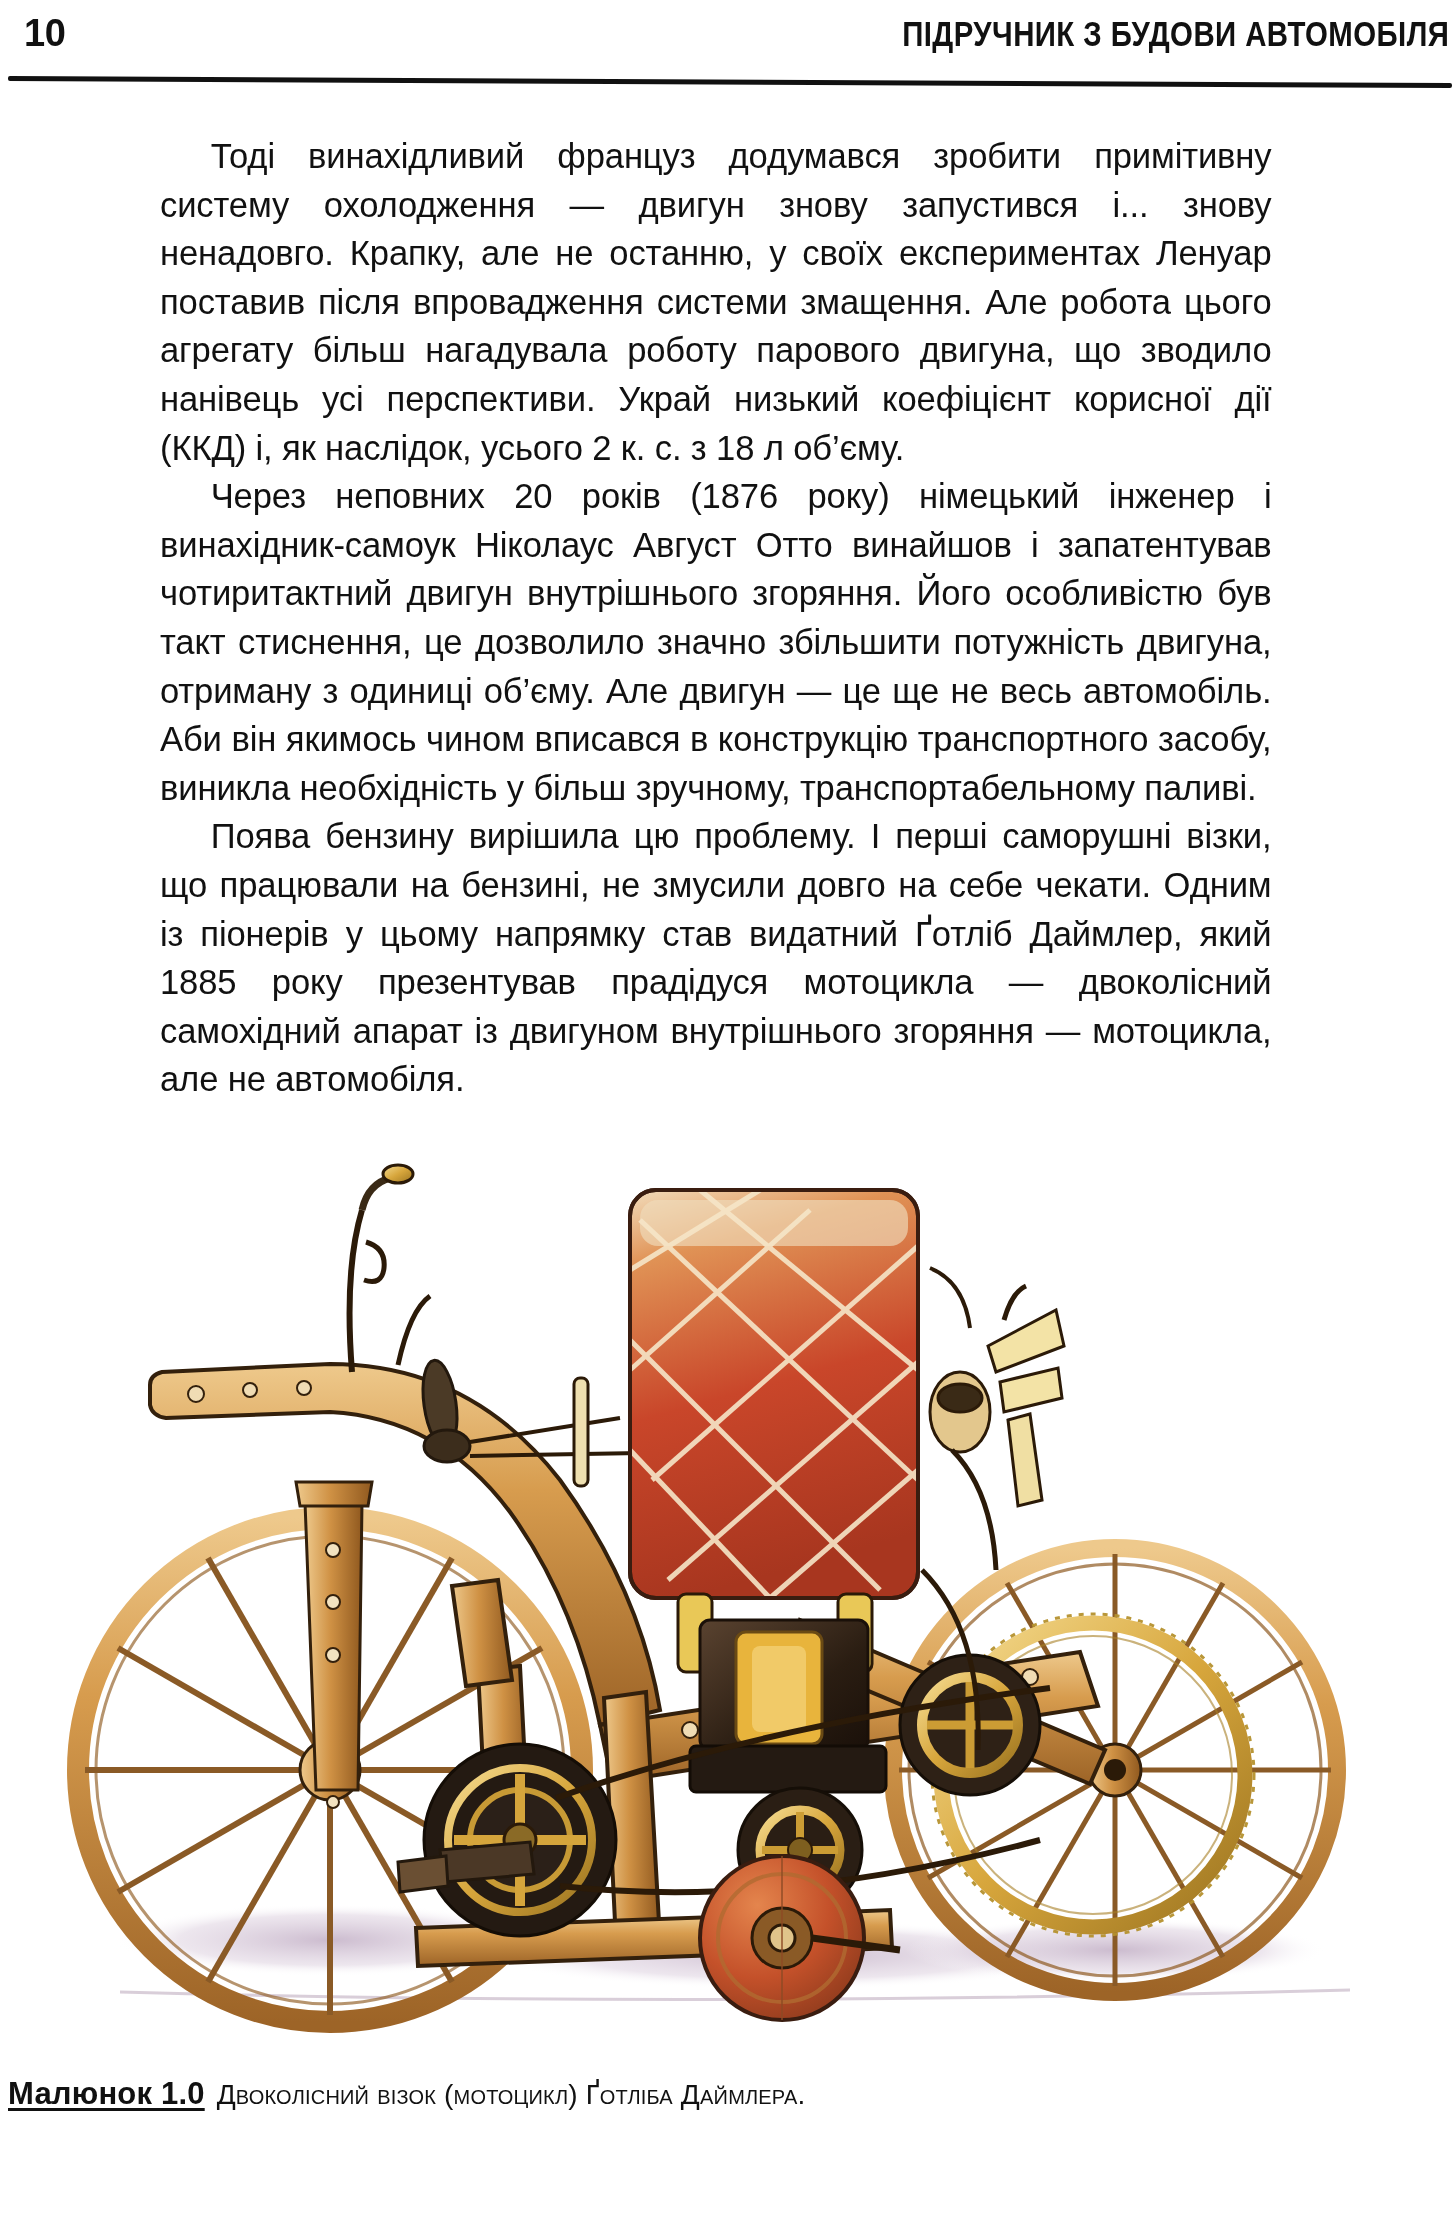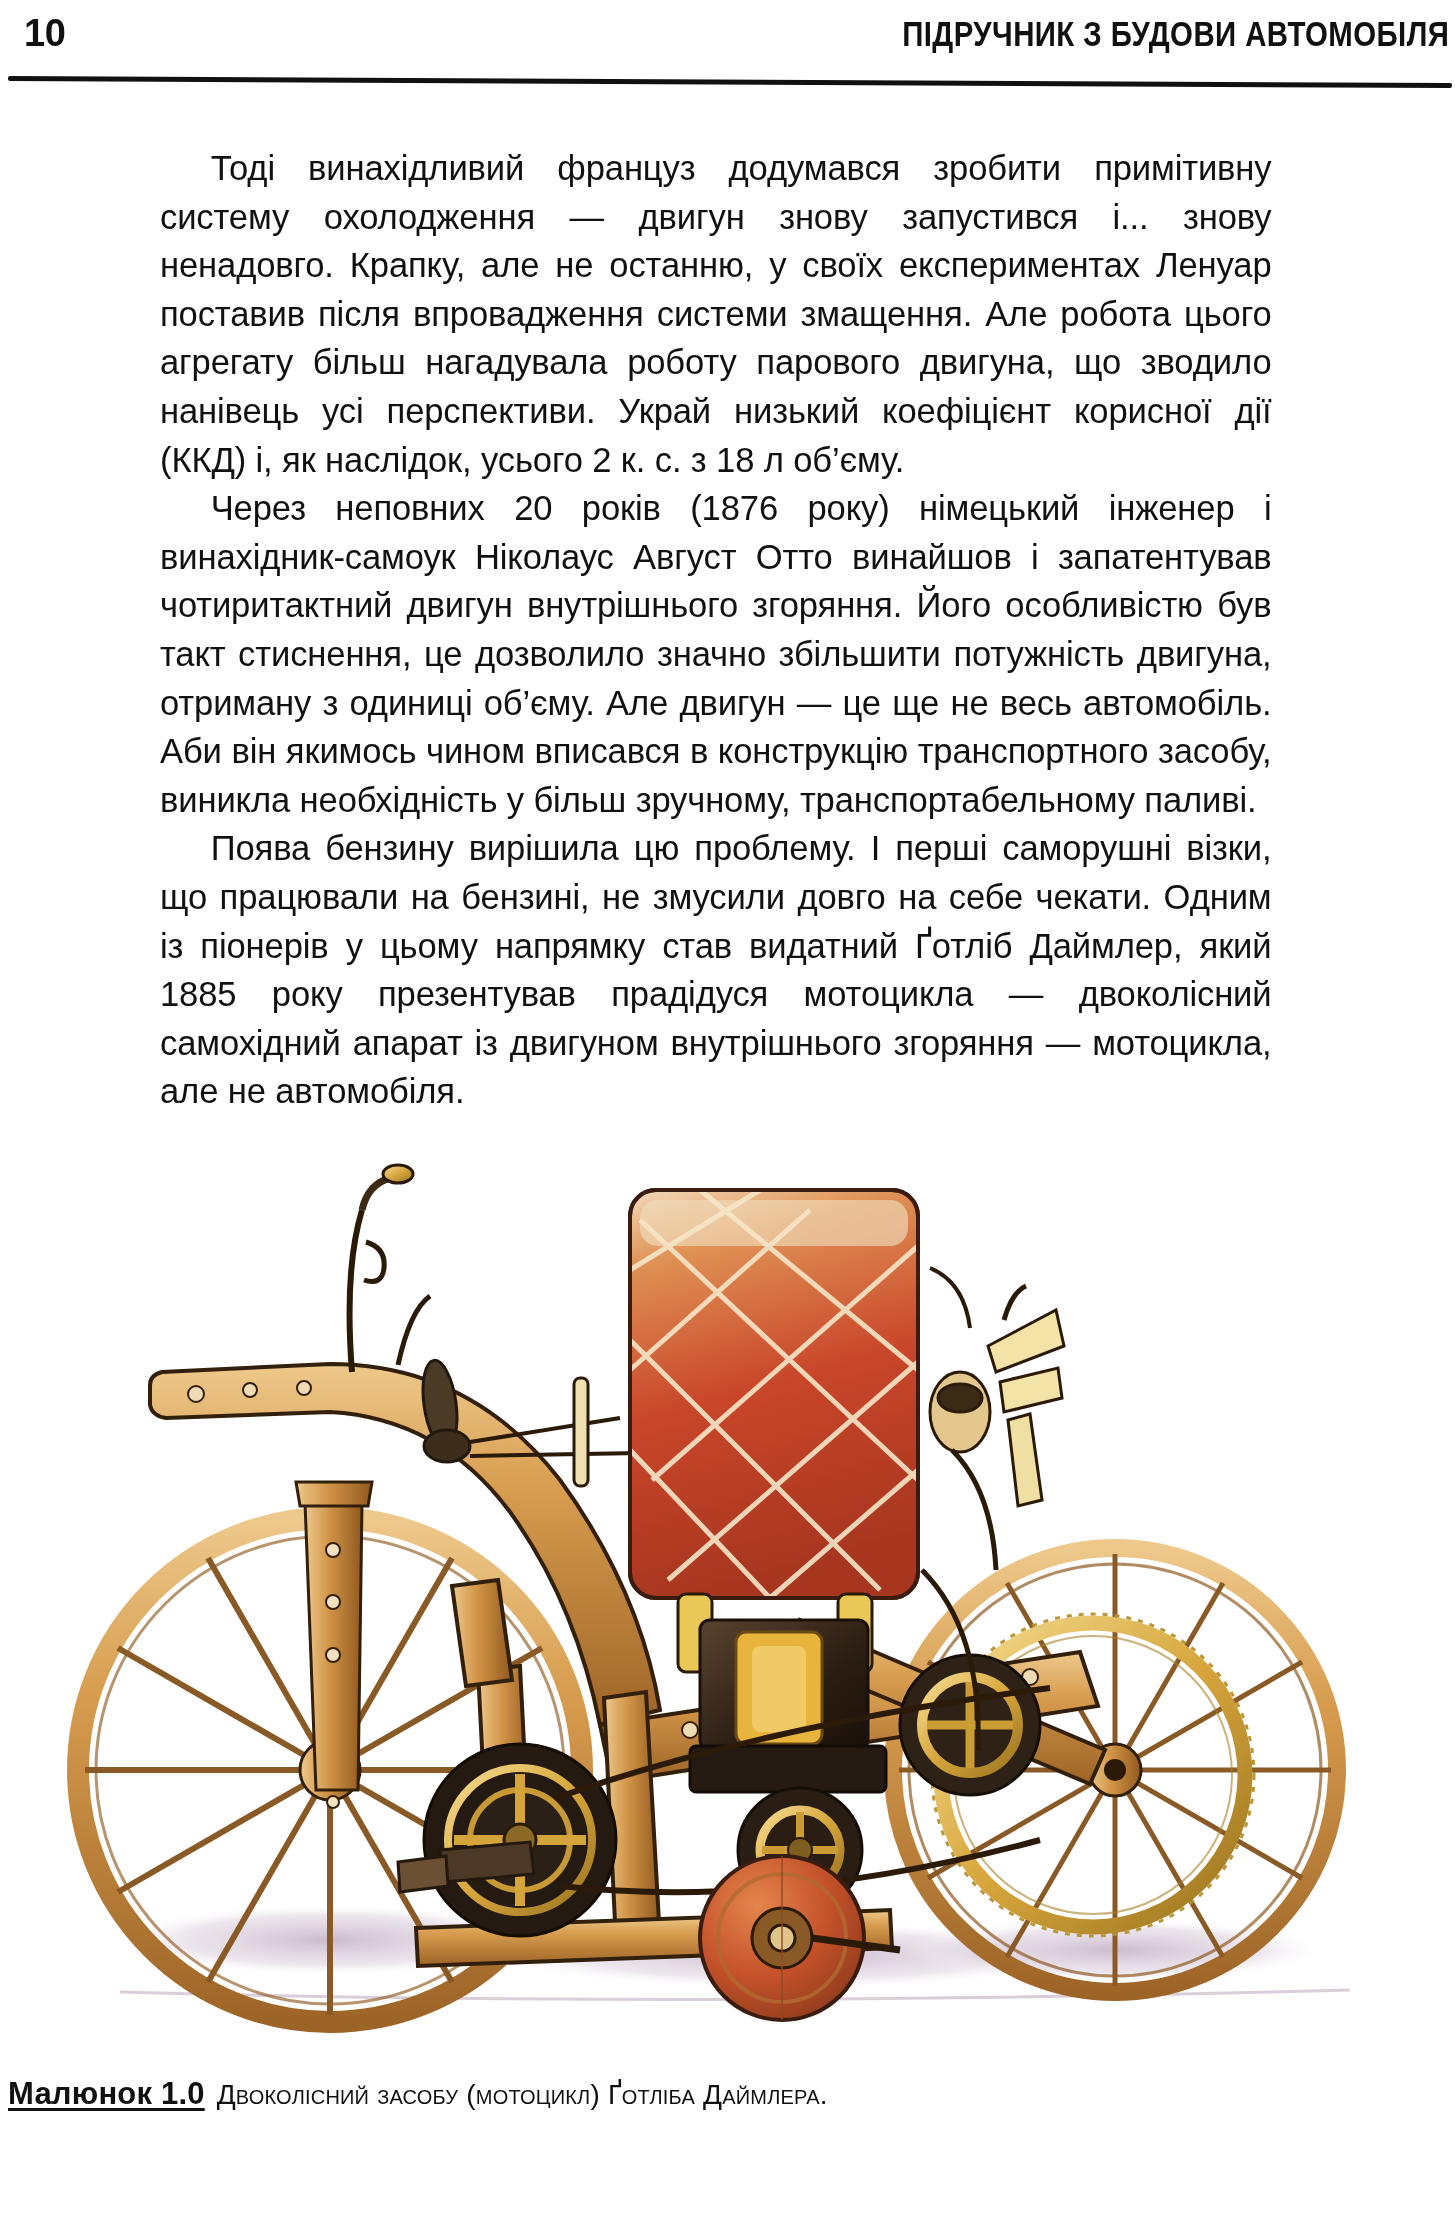--- a/index.html
+++ b/index.html
@@ -58,21 +58,21 @@
     background: #111111;
     transform: rotate(0.28deg);
     transform-origin: 0 50%;
     border-radius: 2px;
   }
 
   
   .textblock {
     position: absolute;
     left: 160px;
-    top: 144px;
+    top: 132px;
     width: 1140px;
   }
   .para {
     margin: 0 0 0 0;
     text-align: justify;
     text-justify: inter-word;
     text-indent: 52px;
     font-size: 35.5px;
     line-height: 48.6px;
     letter-spacing: -0.15px;
@@ -364,14 +364,14 @@
     </g>
 
     <g>
       <path d="M440 700 L530 692 L534 724 L444 732 Z" fill="#4b3826" stroke="#23180d" stroke-width="3"></path>
       <path d="M398 712 L446 706 L448 736 L400 742 Z" fill="#6a4f33" stroke="#23180d" stroke-width="3"></path>
     </g>
   </svg>
 </div>
 
 <div class="caption">
-  <span class="caption-label">Малюнок 1.0</span><span class="caption-text">Двоколісний засобу (мотоцикл) Ґотліба Даймлера.</span>
+  <span class="caption-label">Малюнок 1.0</span><span class="caption-text">Двоколісний візок (мотоцикл) Ґотліба Даймлера.</span>
 </div>
 
 </body></html>

